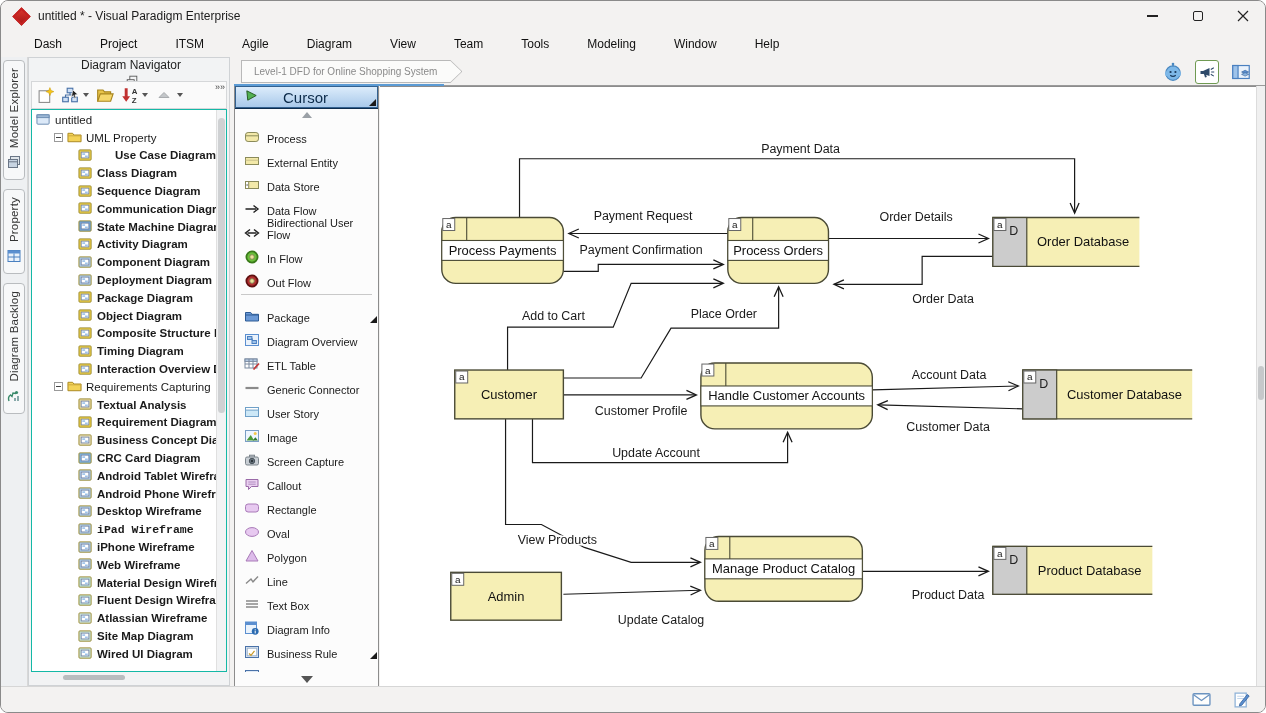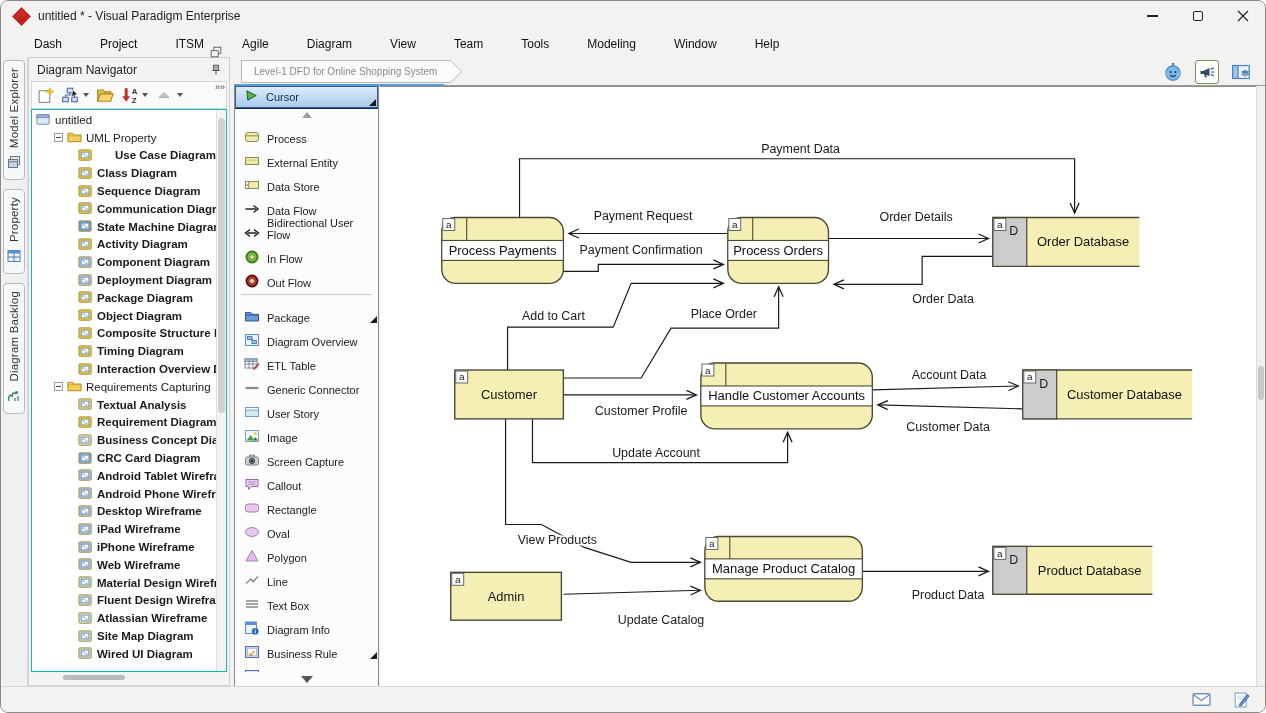--- a/index.html
+++ b/index.html
@@ -49,21 +49,21 @@
   .crumb-tab-outer{position:absolute;left:7px;top:3px;height:23px;background:#b9b9b9;clip-path:polygon(0 0,calc(100% - 12px) 0,100% 50%,calc(100% - 12px) 100%,0 100%);padding:1px;}
   .crumb-tab{height:100%;background:#fbfbfa;clip-path:polygon(0 0,calc(100% - 11px) 0,100% 50%,calc(100% - 11px) 100%,0 100%);display:flex;align-items:center;padding:0 24px 0 12px;}
   .crumb-text{font-size:10px;color:#8a8a8a;}
   .tr-icons{position:absolute;right:12px;top:2px;height:25px;display:flex;align-items:center;gap:10px;}
   .tr-btn{width:24px;height:24px;display:flex;align-items:center;justify-content:center;border-radius:3px;}
   .tr-btn.boxed{border:1.5px solid #6f9a52;background:#fff;}
   
   .palette{position:absolute;left:0;top:29px;width:145px;bottom:0;background:#fcfcfc;border-right:1px solid #8c8c8c;border-left:1px solid #8c8c8c;overflow:hidden;}
   .cursor-row{height:22px;display:flex;align-items:center;padding-left:8px;position:relative;
      background:linear-gradient(#dcecfb,#a9c9ea);border:1px solid #33618f;outline:1px solid #0d2c4d;}
-  .cursor-row .plabel{font-size:11px;color:#0c2b4a;margin-left:7px;}
+  .cursor-row .plabel{font-size:15px;color:#0c2b4a;margin-left:24px;}
   .corner-tri{position:absolute;right:1px;bottom:1px;width:0;height:0;border-left:7px solid transparent;border-bottom:7px solid #1a1a1a;}
   .pal-scroll-up{height:13px;display:flex;align-items:center;justify-content:center;}
   .tri-up{width:0;height:0;border-left:5px solid transparent;border-right:5px solid transparent;border-bottom:6px solid #9aa0a6;}
   .pal-items{position:absolute;top:35px;left:0;right:0;bottom:14px;overflow:hidden;}
   .pal-item{height:24px;display:flex;align-items:flex-end;padding-left:9px;position:relative;}
   .pal-item .plabel{font-size:11px;color:#1a1a1a;margin-left:7px;}
   .pal-sep{height:1px;background:#c9c9c9;margin:5px 6px;}
   .pal-scroll-down{position:absolute;bottom:0;left:0;right:0;height:14px;display:flex;align-items:center;justify-content:center;background:#fcfcfc;}
   .tri-down{width:0;height:0;border-left:6px solid transparent;border-right:6px solid transparent;border-top:7px solid #555;}
   
@@ -137,21 +137,21 @@
         <span><svg width="16" height="16" viewBox="0 0 16 16">
             <path d="M3 13 q-1.5-4 1.5-6 l1.5 1.5 1-3.5 3 .5" fill="none" stroke="#3a8a6a" stroke-width="1.4"></path>
             <circle cx="10.5" cy="4.5" r="1.6" fill="#3a8a6a"></circle>
             <rect x="11" y="8" width="2" height="5" fill="#8aa"></rect>
             <rect x="8" y="10" width="2" height="3" fill="#8aa"></rect>
           </svg></span>
       </div>
     </div>
 
   <div class="navigator">
-    <div class="nav-header" style="display: flex;">
+    <div class="nav-header" style="display: flex; flex-direction: column;">
       <span class="nav-title">Diagram Navigator</span>
       <span id="navHeaderIcons">
           <span class="nav-hicon">
             <svg width="14" height="14" viewBox="0 0 16 16">
               <rect x="5.5" y="2.5" width="8" height="7" fill="none" stroke="#555"></rect>
               <rect x="2.5" y="6.5" width="8" height="7" fill="#f2f3f4" stroke="#555"></rect>
             </svg>
           </span>
           <span class="nav-hicon">
             <svg width="14" height="14" viewBox="0 0 16 16">
@@ -451,21 +451,21 @@
             <span style="display:flex">
               <svg width="15" height="15" viewBox="0 0 16 16">
                 <rect x="1" y="2" width="13" height="11" rx="1" fill="#aecbe8" stroke="#9a8a30"></rect>
                 <rect x="3.4" y="4.4" width="8.2" height="6.2" fill="#ffffff" stroke="#7788aa"></rect>
                 <rect x="4.6" y="5.6" width="3" height="1.8" fill="#9ec3ea"></rect>
                 <rect x="7.4" y="8" width="3" height="1.8" fill="#9ec3ea"></rect>
               </svg>
             </span>
             <span class="tlabel">Desktop Wireframe</span>
           </div>
-          <div class="trow bold" style="padding-left: 46px;">
+          <div class="trow bold" style="padding-left: 46px; font-family: Liberation Mono, monospace;">
             <span style="display:flex">
               <svg width="15" height="15" viewBox="0 0 16 16">
                 <rect x="1" y="2" width="13" height="11" rx="1" fill="#aecbe8" stroke="#9a8a30"></rect>
                 <rect x="3.4" y="4.4" width="8.2" height="6.2" fill="#ffffff" stroke="#7788aa"></rect>
                 <rect x="4.6" y="5.6" width="3" height="1.8" fill="#9ec3ea"></rect>
                 <rect x="7.4" y="8" width="3" height="1.8" fill="#9ec3ea"></rect>
               </svg>
             </span>
             <span class="tlabel">iPad Wireframe</span>
           </div>

